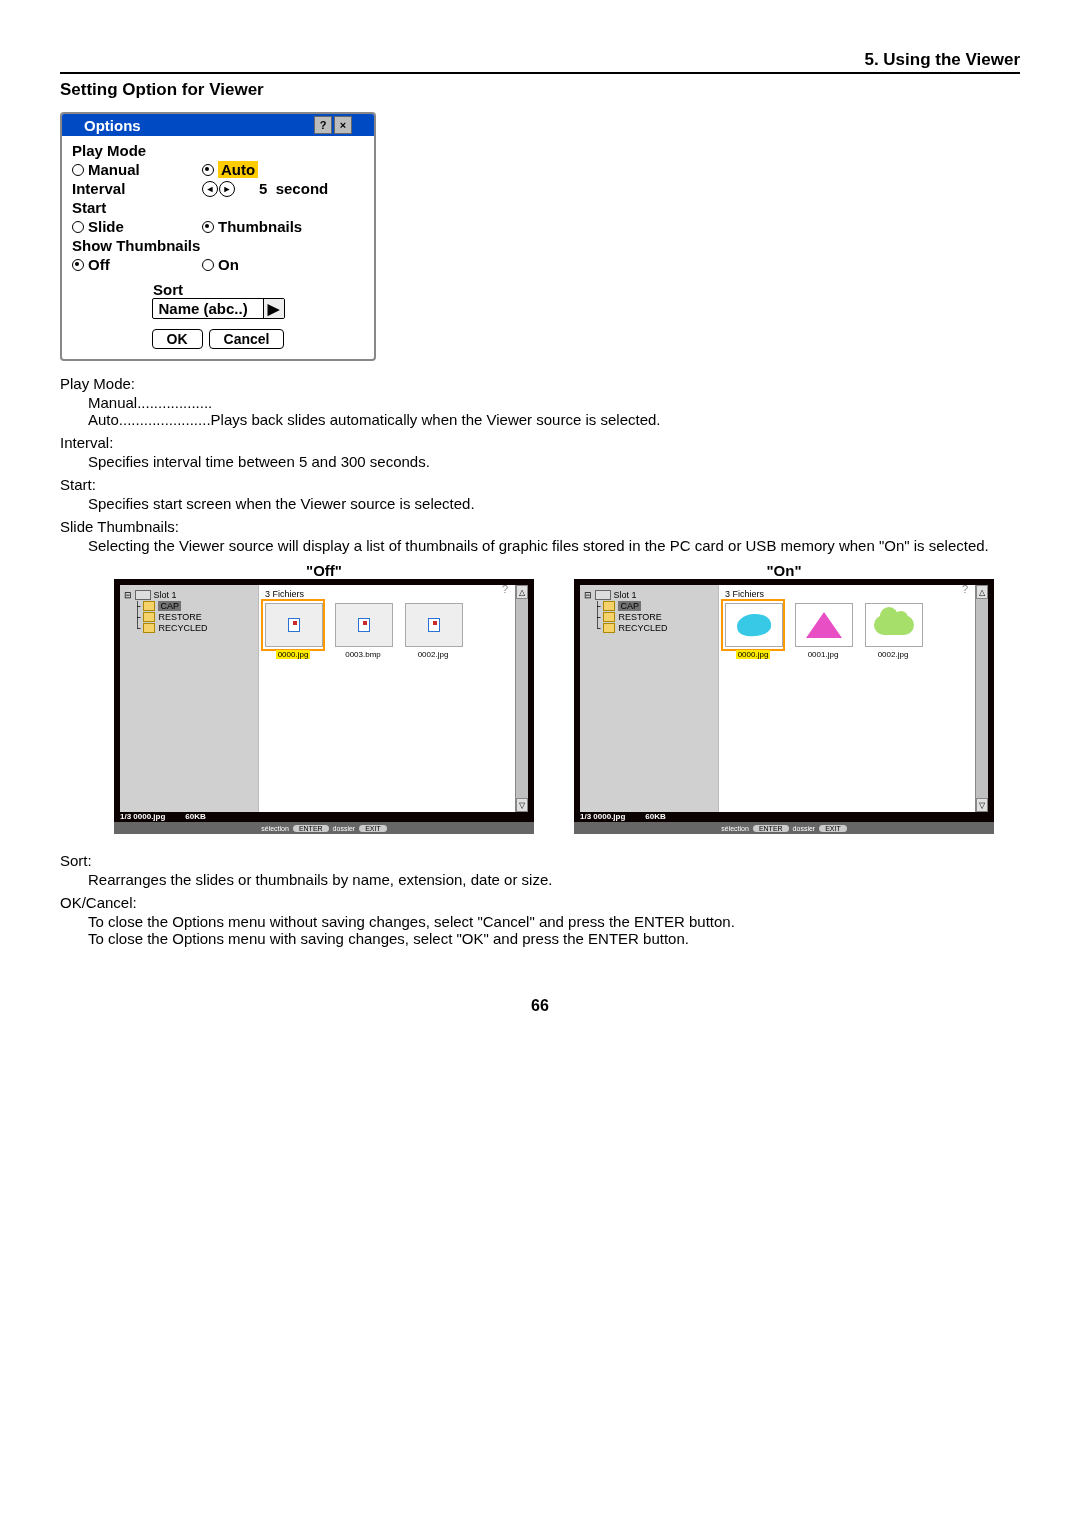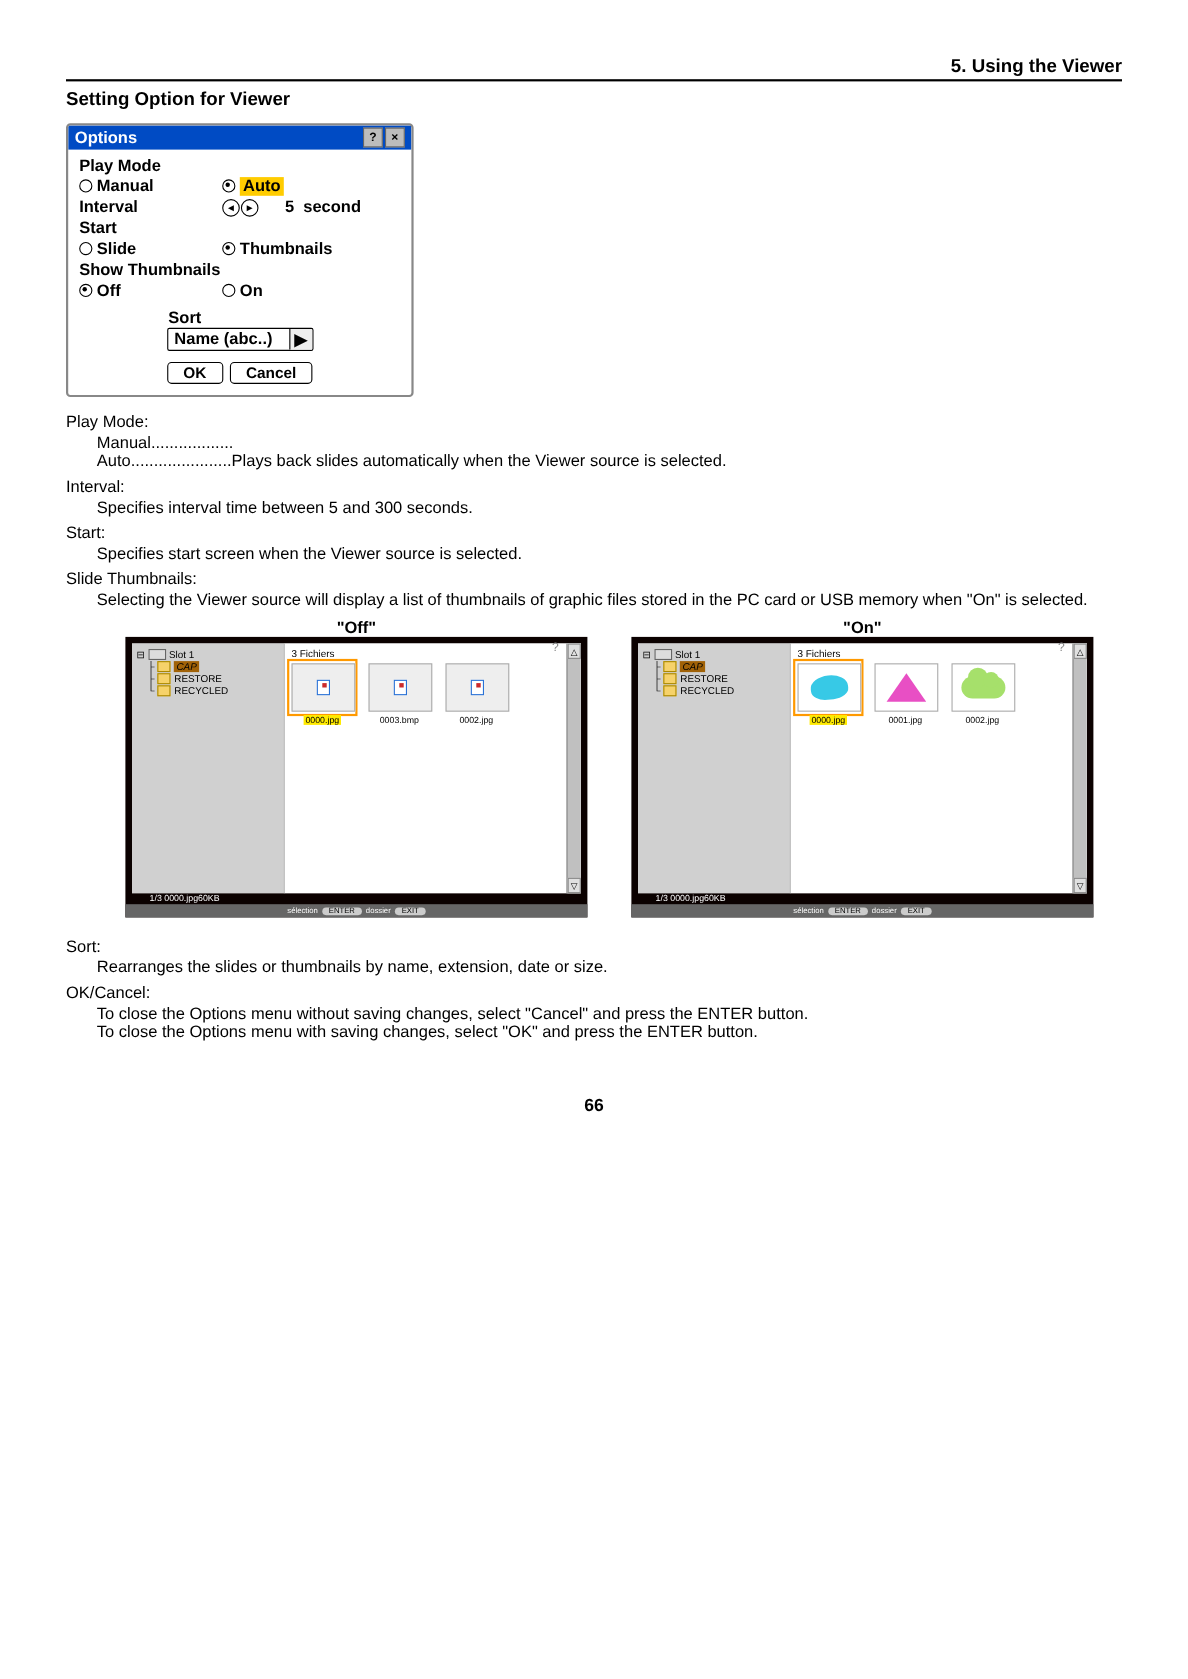--- a/index.html
+++ b/index.html
@@ -36,21 +36,21 @@
     border-radius: 4px;
     background: #fff;
     position: relative;
     margin-bottom: 14px;
     overflow: hidden;
   }
   .options-titlebar {
     background: #004bc4;
     color: #fff;
     font-weight: bold;
-    padding: 2px 6px;
+    padding: 2px 22px;
     display: flex;
     align-items: center;
     justify-content: space-between;
     font-size: 15px;
   }
   .titlebar-buttons { display: flex; gap: 2px; }
   .titlebar-btn {
     background: #bcbcbc;
     color: #000;
     width: 16px;
@@ -106,37 +106,37 @@
   }
   .browser-inner {
     position:absolute; top:6px; left:6px; right:6px; bottom:22px; background:#fff; display:flex;
   }
   .tree {
     width:130px; background:#d0d0d0; padding:4px; font-size:9px; color:#000;
     border-right:1px solid #bbb;
   }
   .tree-item { display:flex; align-items:center; gap:3px; margin:1px 0;}
   .tree-icon { width:10px; height:8px; background:#f6d26a; border:1px solid #aa8800; }
-  .tree-hl { background:#a16207; padding:0 2px;font-style:italic; }
+  .tree-hl { background:#737373; padding:0 2px; }
   .files-area { flex:1; position:relative; background:#fff; color:#000; padding:4px 6px; font-size:9px;}
   .files-header { font-size:9px; margin-bottom:4px;}
   .scroll-track { position:absolute; top:0; right:0; bottom:0; width:12px; background:#c0c0c0; border-left:1px solid #888;}
   .scroll-up,.scroll-down { height:12px; background:#e0e0e0; border:1px solid #888; display:flex; align-items:center; justify-content:center; font-size:8px;}
   .thumbs-row { display:flex; gap:14px; margin-top:2px;}
   .thumb-item { width:56px; text-align:center; font-size:8px;}
   .thumb-box { width:56px; height:42px; border:1px solid #aaa; background:#eee; display:flex; align-items:center; justify-content:center;}
   .thumb-box.plain { position:relative; }
   .ico-doc { width:10px; height:12px; background:#fff; border:1px solid #2a72d6; position:relative;}
   .ico-doc::after { content:""; position:absolute; width:4px; height:4px; background:#cc2a2a; right:2px; top:2px; }
   .thumb-label { margin-top:3px; white-space:nowrap; overflow:hidden; }
   .thumb-label.hl { background:#ffea00; color:#000; padding:0 2px; display:inline-block;}
   .sel-frame { border:2px solid #ff9900; padding:2px; margin:-4px;}
   .browser-status {
-    position:absolute; left:22px; right:6px; bottom:12px; height:10px; font-size:8px;
-    display:flex; color:#fff;
+    position:absolute; left:6px; right:6px; bottom:12px; height:10px; font-size:8px;
+    display:flex; gap:20px; color:#fff;font-weight:bold;
   }
   .browser-hint {
     position:absolute; left:0; right:0; bottom:0; height:12px; background:#666;
     font-size:7px; display:flex; align-items:center; justify-content:center; gap:4px; color:#fff;
   }
   .hint-btn { background:#ccc; color:#000; border-radius:6px; padding:0 6px; }
   .help-circle { position:absolute; top:-2px; right:20px; color:#888; font-size:11px;}
   
   .shp-blob { width:34px; height:22px; background:#37c9e6; border-radius:60% 60% 50% 50%; transform:rotate(-6deg);}
   .shp-tri { width:0; height:0; border-left:18px solid transparent; border-right:18px solid transparent; border-bottom:26px solid #e84fc4;}

